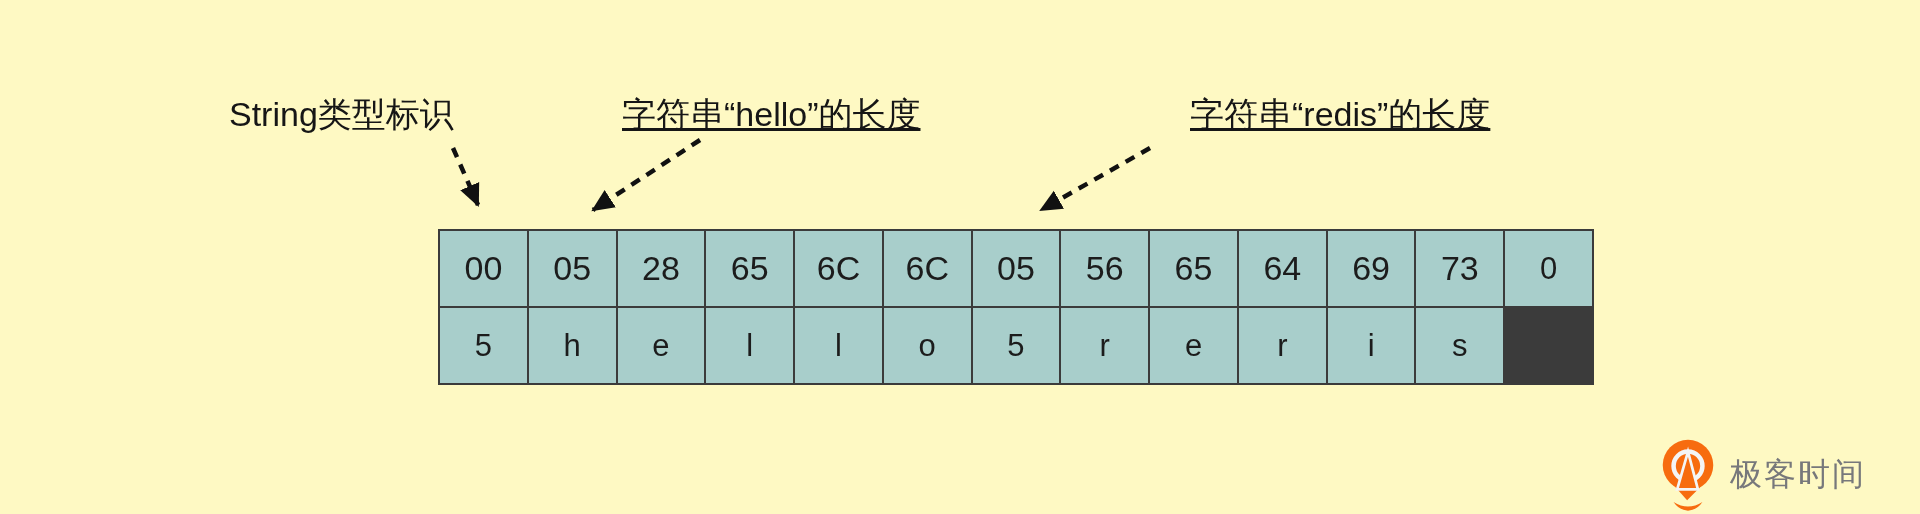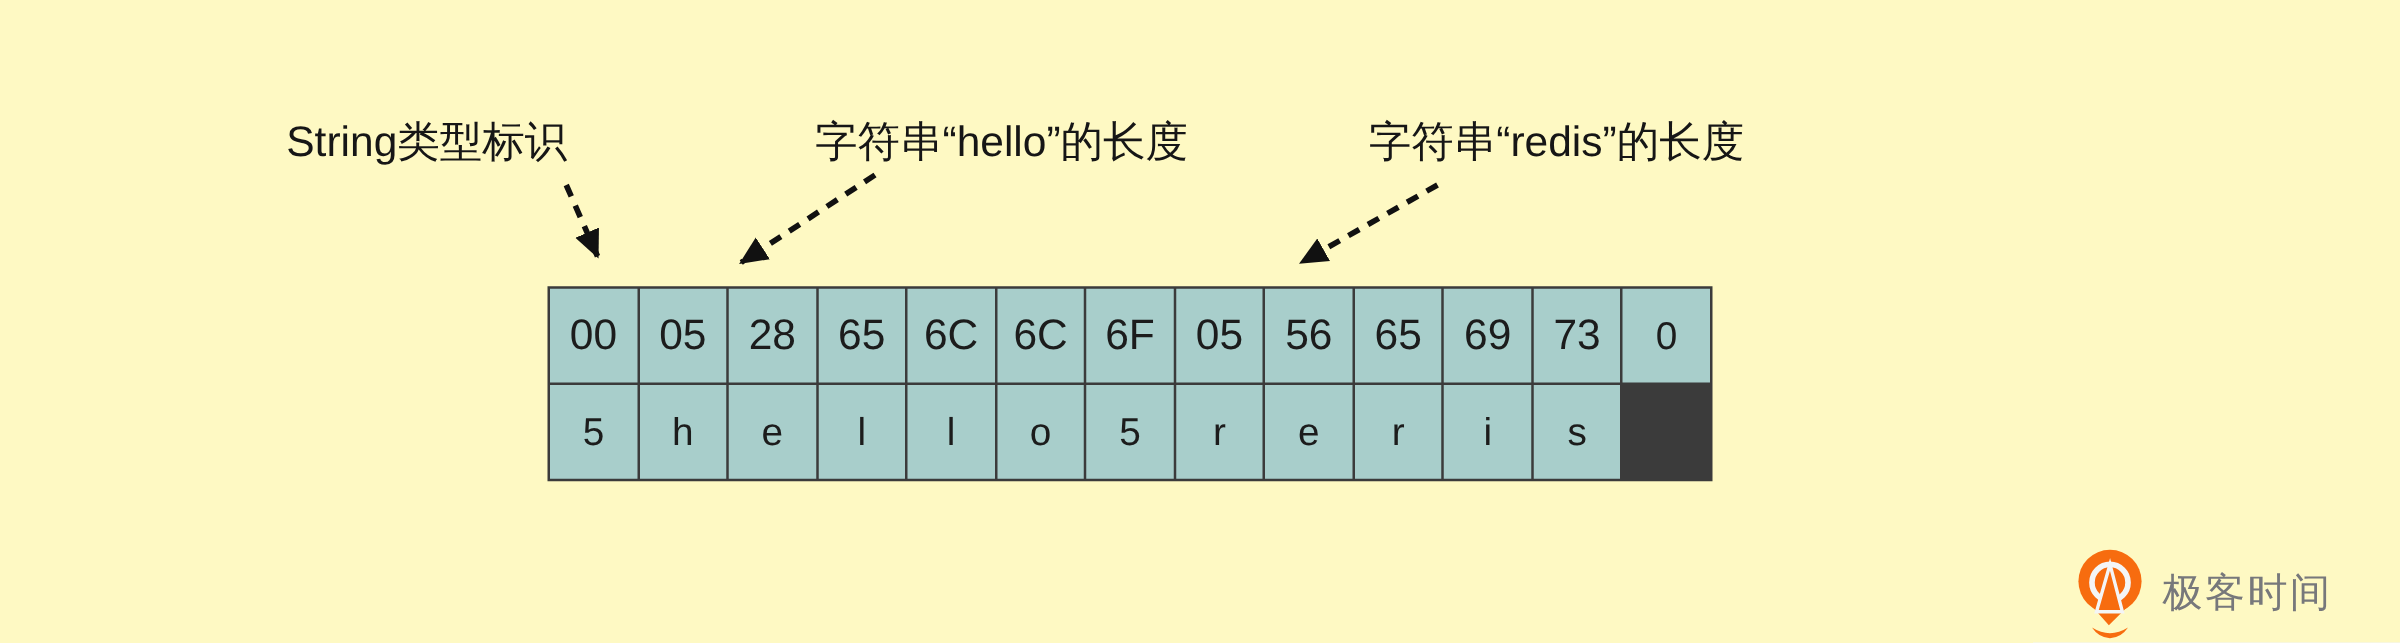--- a/index.html
+++ b/index.html
@@ -24,28 +24,28 @@
   }
   .anno-label {
     position: absolute;
     top: 92px;
     font-size: 34px;
     line-height: 44px;
     color: #161616;
     white-space: nowrap;
   }
   .anno-1 { left: 229px; }
-  .anno-2 { left: 652px; }
-  .anno-3 { left: 1095px; }
+  .anno-2 { left: 622px; text-decoration: underline; }
+  .anno-3 { left: 1190px; text-decoration: underline; }
 
   .byte-table {
     position: absolute;
     left: 438px;
     top: 229px;
-    width: 932px;
+    width: 1156px;
     height: 156px;
     background: #3b3b3b;
     display: grid;
     grid-template-columns: repeat(13, 1fr);
     grid-template-rows: 1fr 1fr;
     gap: 2px;
     padding: 2px;
     box-sizing: border-box;
   }
   .cell {
@@ -94,24 +94,24 @@
   <div class="anno-label anno-2">字符串“hello”的长度</div>
   <div class="anno-label anno-3">字符串“redis”的长度</div>
 
   <div class="byte-table">
     <div class="cell">00</div>
     <div class="cell">05</div>
     <div class="cell">28</div>
     <div class="cell">65</div>
     <div class="cell">6C</div>
     <div class="cell">6C</div>
-    <div class="cell">6F</div>
     <div class="cell">05</div>
     <div class="cell">56</div>
     <div class="cell">65</div>
+    <div class="cell">64</div>
     <div class="cell">69</div>
     <div class="cell">73</div>
 
     <div class="cell char">0</div>
     <div class="cell char">5</div>
     <div class="cell char">h</div>
     <div class="cell char">e</div>
     <div class="cell char">l</div>
     <div class="cell char">l</div>
     <div class="cell char">o</div>

